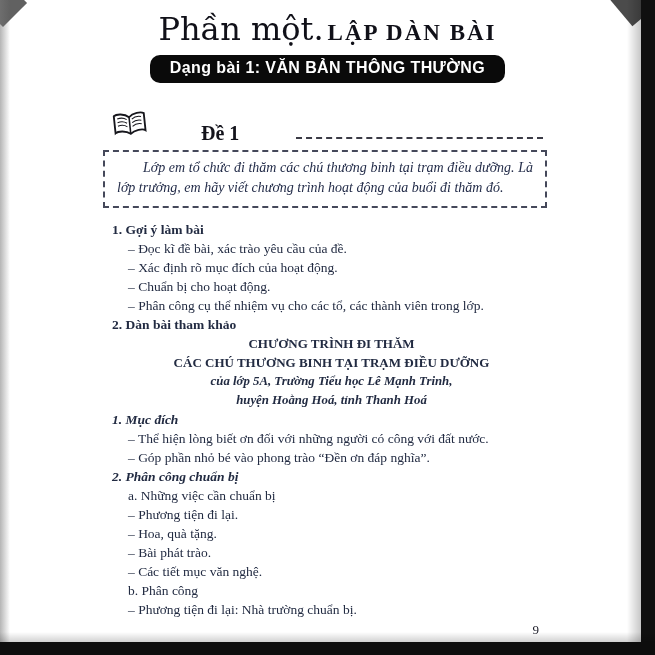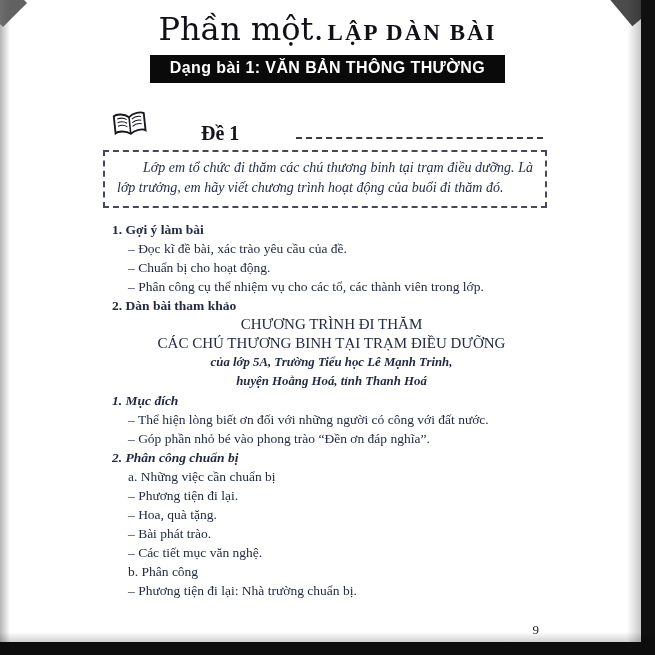--- a/index.html
+++ b/index.html
@@ -24,41 +24,41 @@
     background:#2c2c2c; transform:rotate(-40deg); opacity:.85; }
 
   .title-row { text-align:center; margin-top:10px; color:#101018; }
   .title-script { font-family:"DejaVu Serif", serif; font-size:32px; }
   .title-main  { font-family:"Liberation Serif", serif; font-weight:bold; font-size:23px; letter-spacing:2px; }
 
   .banner-row { text-align:center; margin-top:7px; }
   .banner {
     display:inline-block; background:#0a0a0a; color:#ffffff;
     font-family:"Liberation Sans", sans-serif; font-weight:bold; font-size:16px;
-    letter-spacing:.4px; padding:4px 20px 6px;
+    letter-spacing:.4px; padding:4px 20px 6px;border-radius:10px;
   }
 
   .de-row { display:flex; align-items:flex-end; margin:28px 112px 6px 112px;gap:43px; }
   .book-icon { transform:rotate(-6deg); margin:0 8px 2px 0; }
   .de-label { font-weight:bold; font-size:20px; color:#14141c; line-height:1; padding:0 4px 1px 2px; }
   .de-rule { flex:1; border-top:2px dashed #3b3b46; margin:0 0 5px 10px; }
 
   .prompt-box {
     margin:2px 108px 12px 103px; border:2px dashed #45485a; padding:6px 12px 8px;
     font-style:italic; font-size:14px; line-height:20px; text-align:justify; text-indent:26px;
     color:#232c49;
   }
 
   .body { margin:6px 104px 0 112px; font-size:13.5px; line-height:19px; }
   .line { white-space:nowrap; }
   .h-bold { font-weight:bold; }
   .h-bolditalic { font-weight:bold; font-style:italic; }
   .indent1 { padding-left:16px; }
   .center { text-align:center; white-space:normal; }
-  .prog-title { font-weight:normal; font-size:15px; }
+  .prog-title { font-weight:bold; font-size:13px; }
   .prog-sub { font-weight:bold; font-style:italic; font-size:12.8px; }
 
   .page-num { position:absolute; right:116px; bottom:17px; font-size:13px; color:#1c1c28; }
 </style>
 </head>
 <body>
 
 <div class="scan">
 
   <div class="corner-tl"></div>
@@ -83,20 +83,21 @@
     </span>
     <span class="de-label">Đề 1</span>
     <span class="de-rule"></span>
   </div>
 
   <div class="prompt-box">Lớp em tổ chức đi thăm các chú thương binh tại trạm điều dưỡng. Là lớp trưởng, em hãy viết chương trình hoạt động của buổi đi thăm đó.</div>
 
   <div class="body">
     <div class="line h-bold">1. Gợi ý làm bài</div>
     <div class="line indent1">– Đọc kĩ đề bài, xác trào yêu cầu của đề.</div>
+    <div class="line indent1">– Xác định rõ mục đích của hoạt động.</div>
     <div class="line indent1">– Chuẩn bị cho hoạt động.</div>
     <div class="line indent1">– Phân công cụ thể nhiệm vụ cho các tổ, các thành viên trong lớp.</div>
 
     <div class="line h-bold">2. Dàn bài tham khảo</div>
 
     <div class="center prog-title">CHƯƠNG TRÌNH ĐI THĂM</div>
     <div class="center prog-title">CÁC CHÚ THƯƠNG BINH TẠI TRẠM ĐIỀU DƯỠNG</div>
     <div class="center prog-sub">của lớp 5A, Trường Tiểu học Lê Mạnh Trinh,</div>
     <div class="center prog-sub">huyện Hoằng Hoá, tỉnh Thanh Hoá</div>
 

